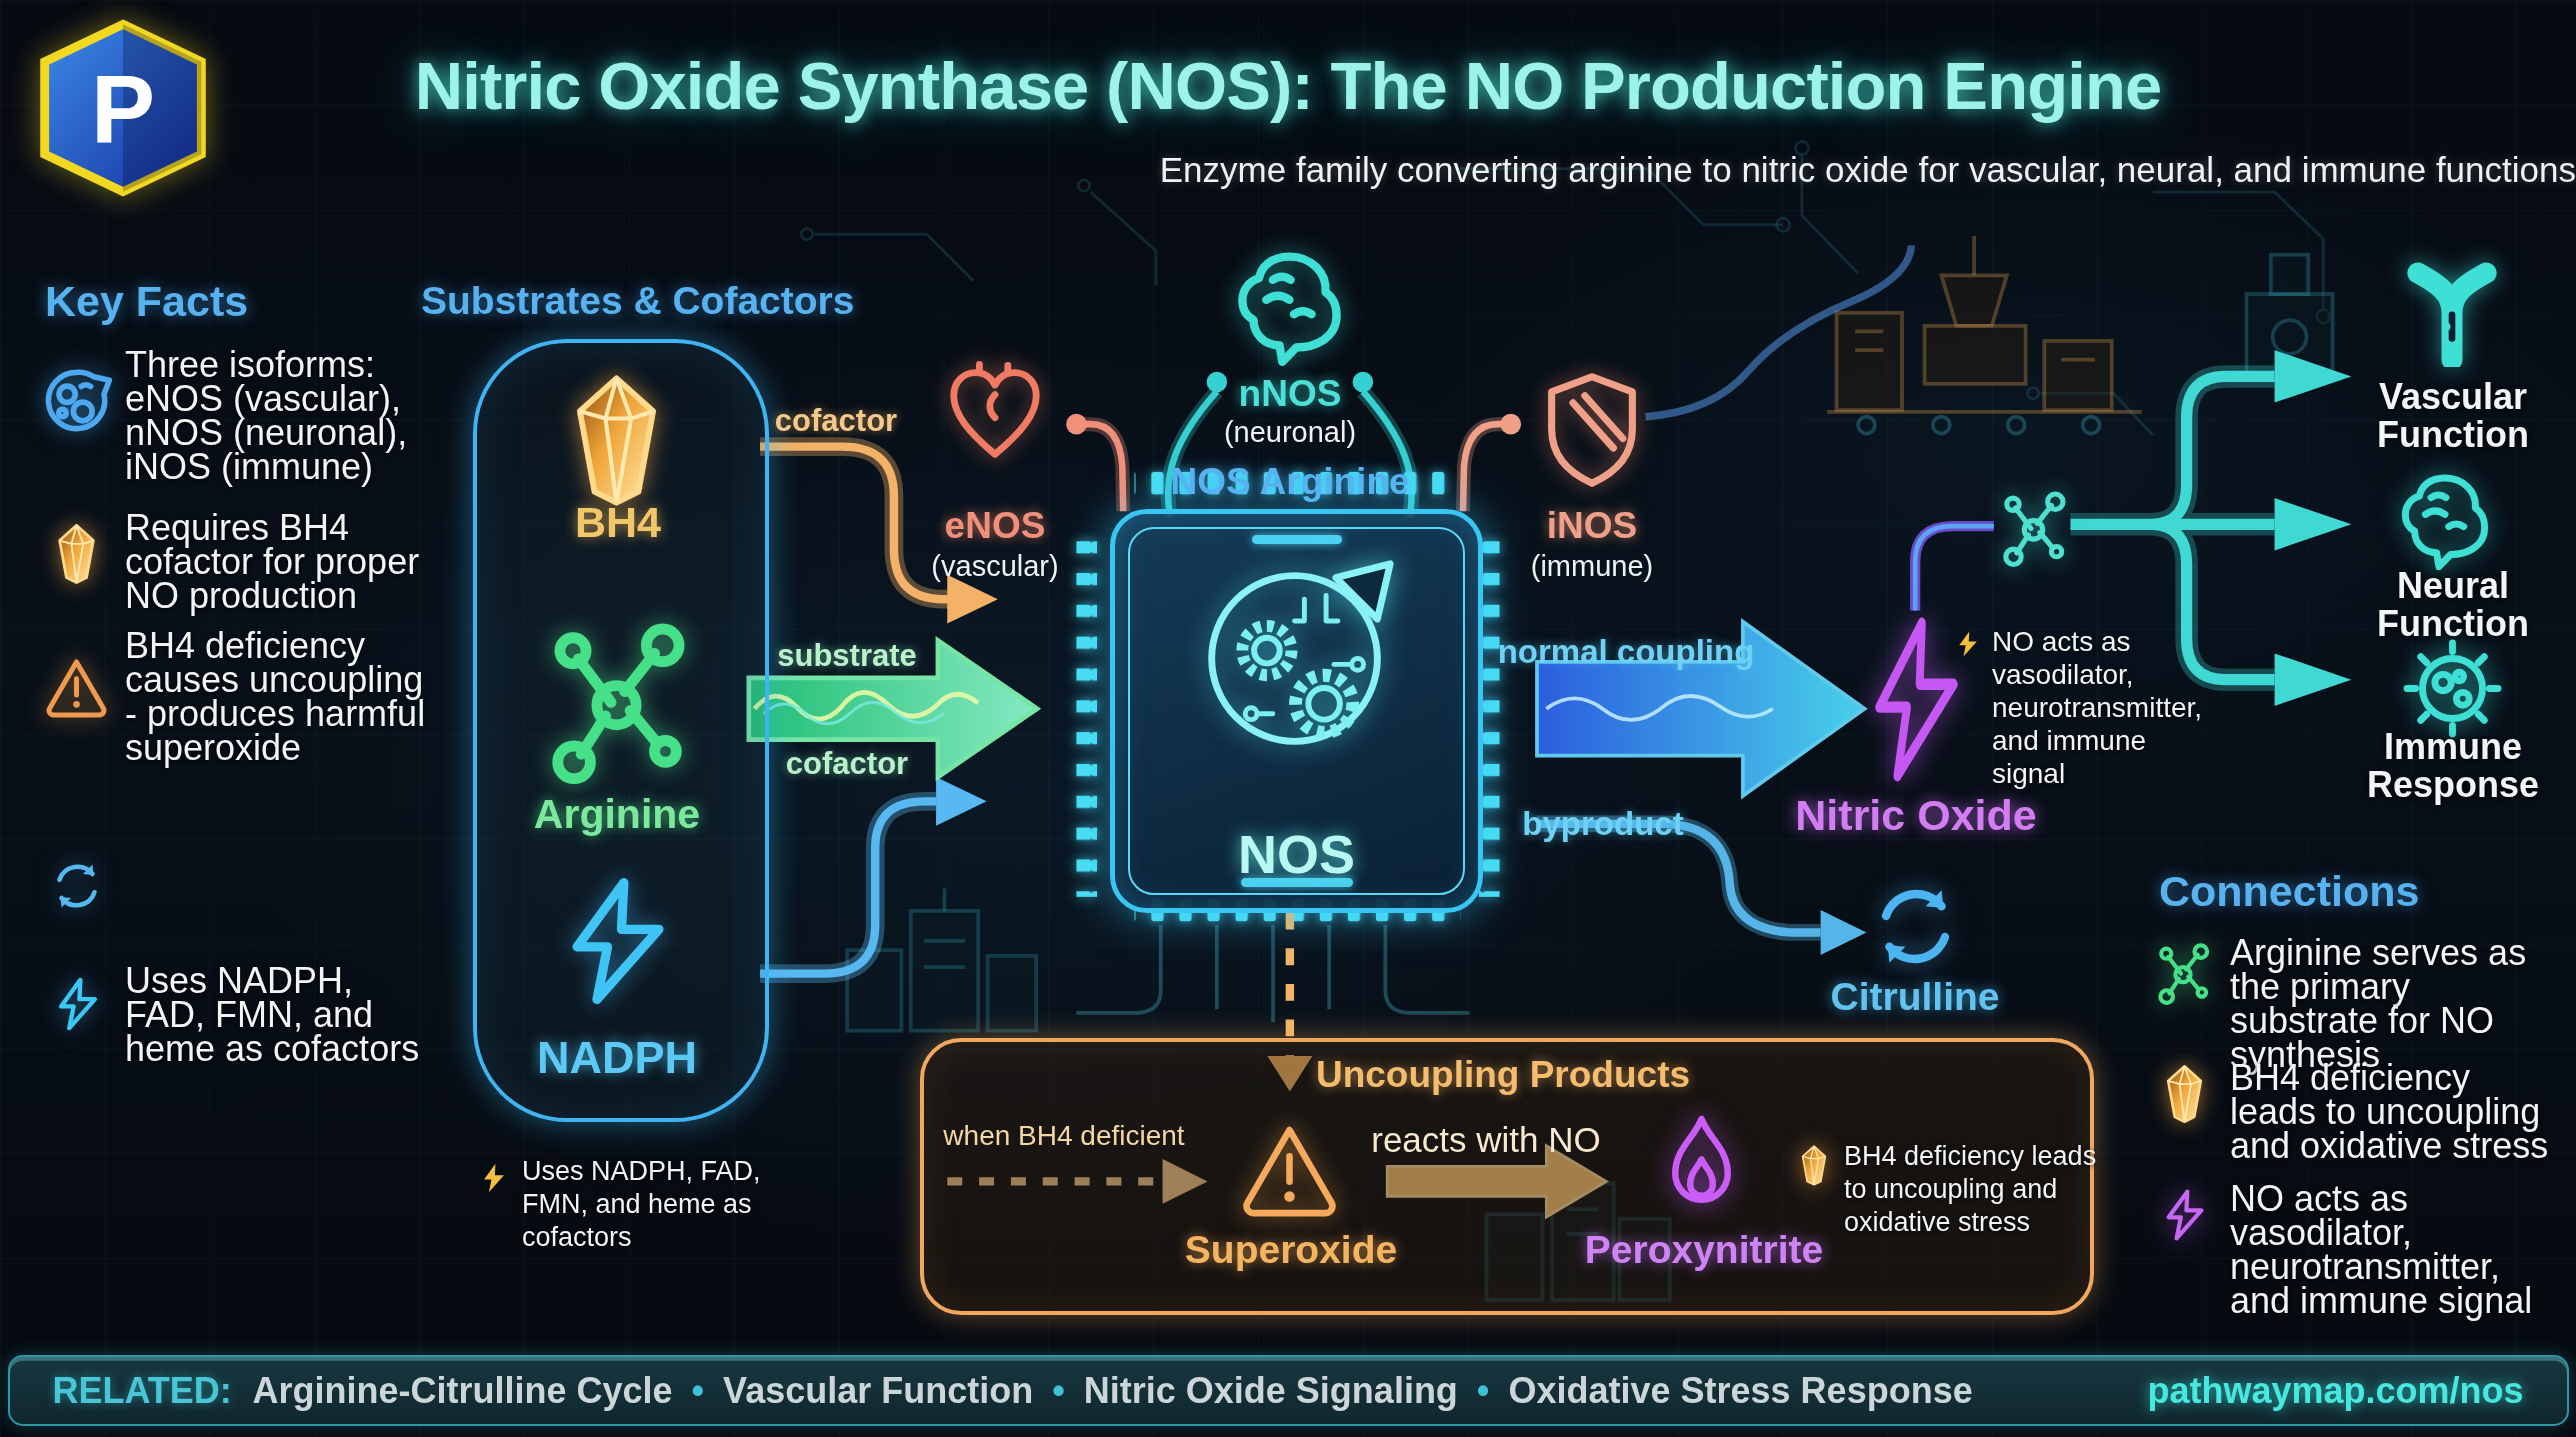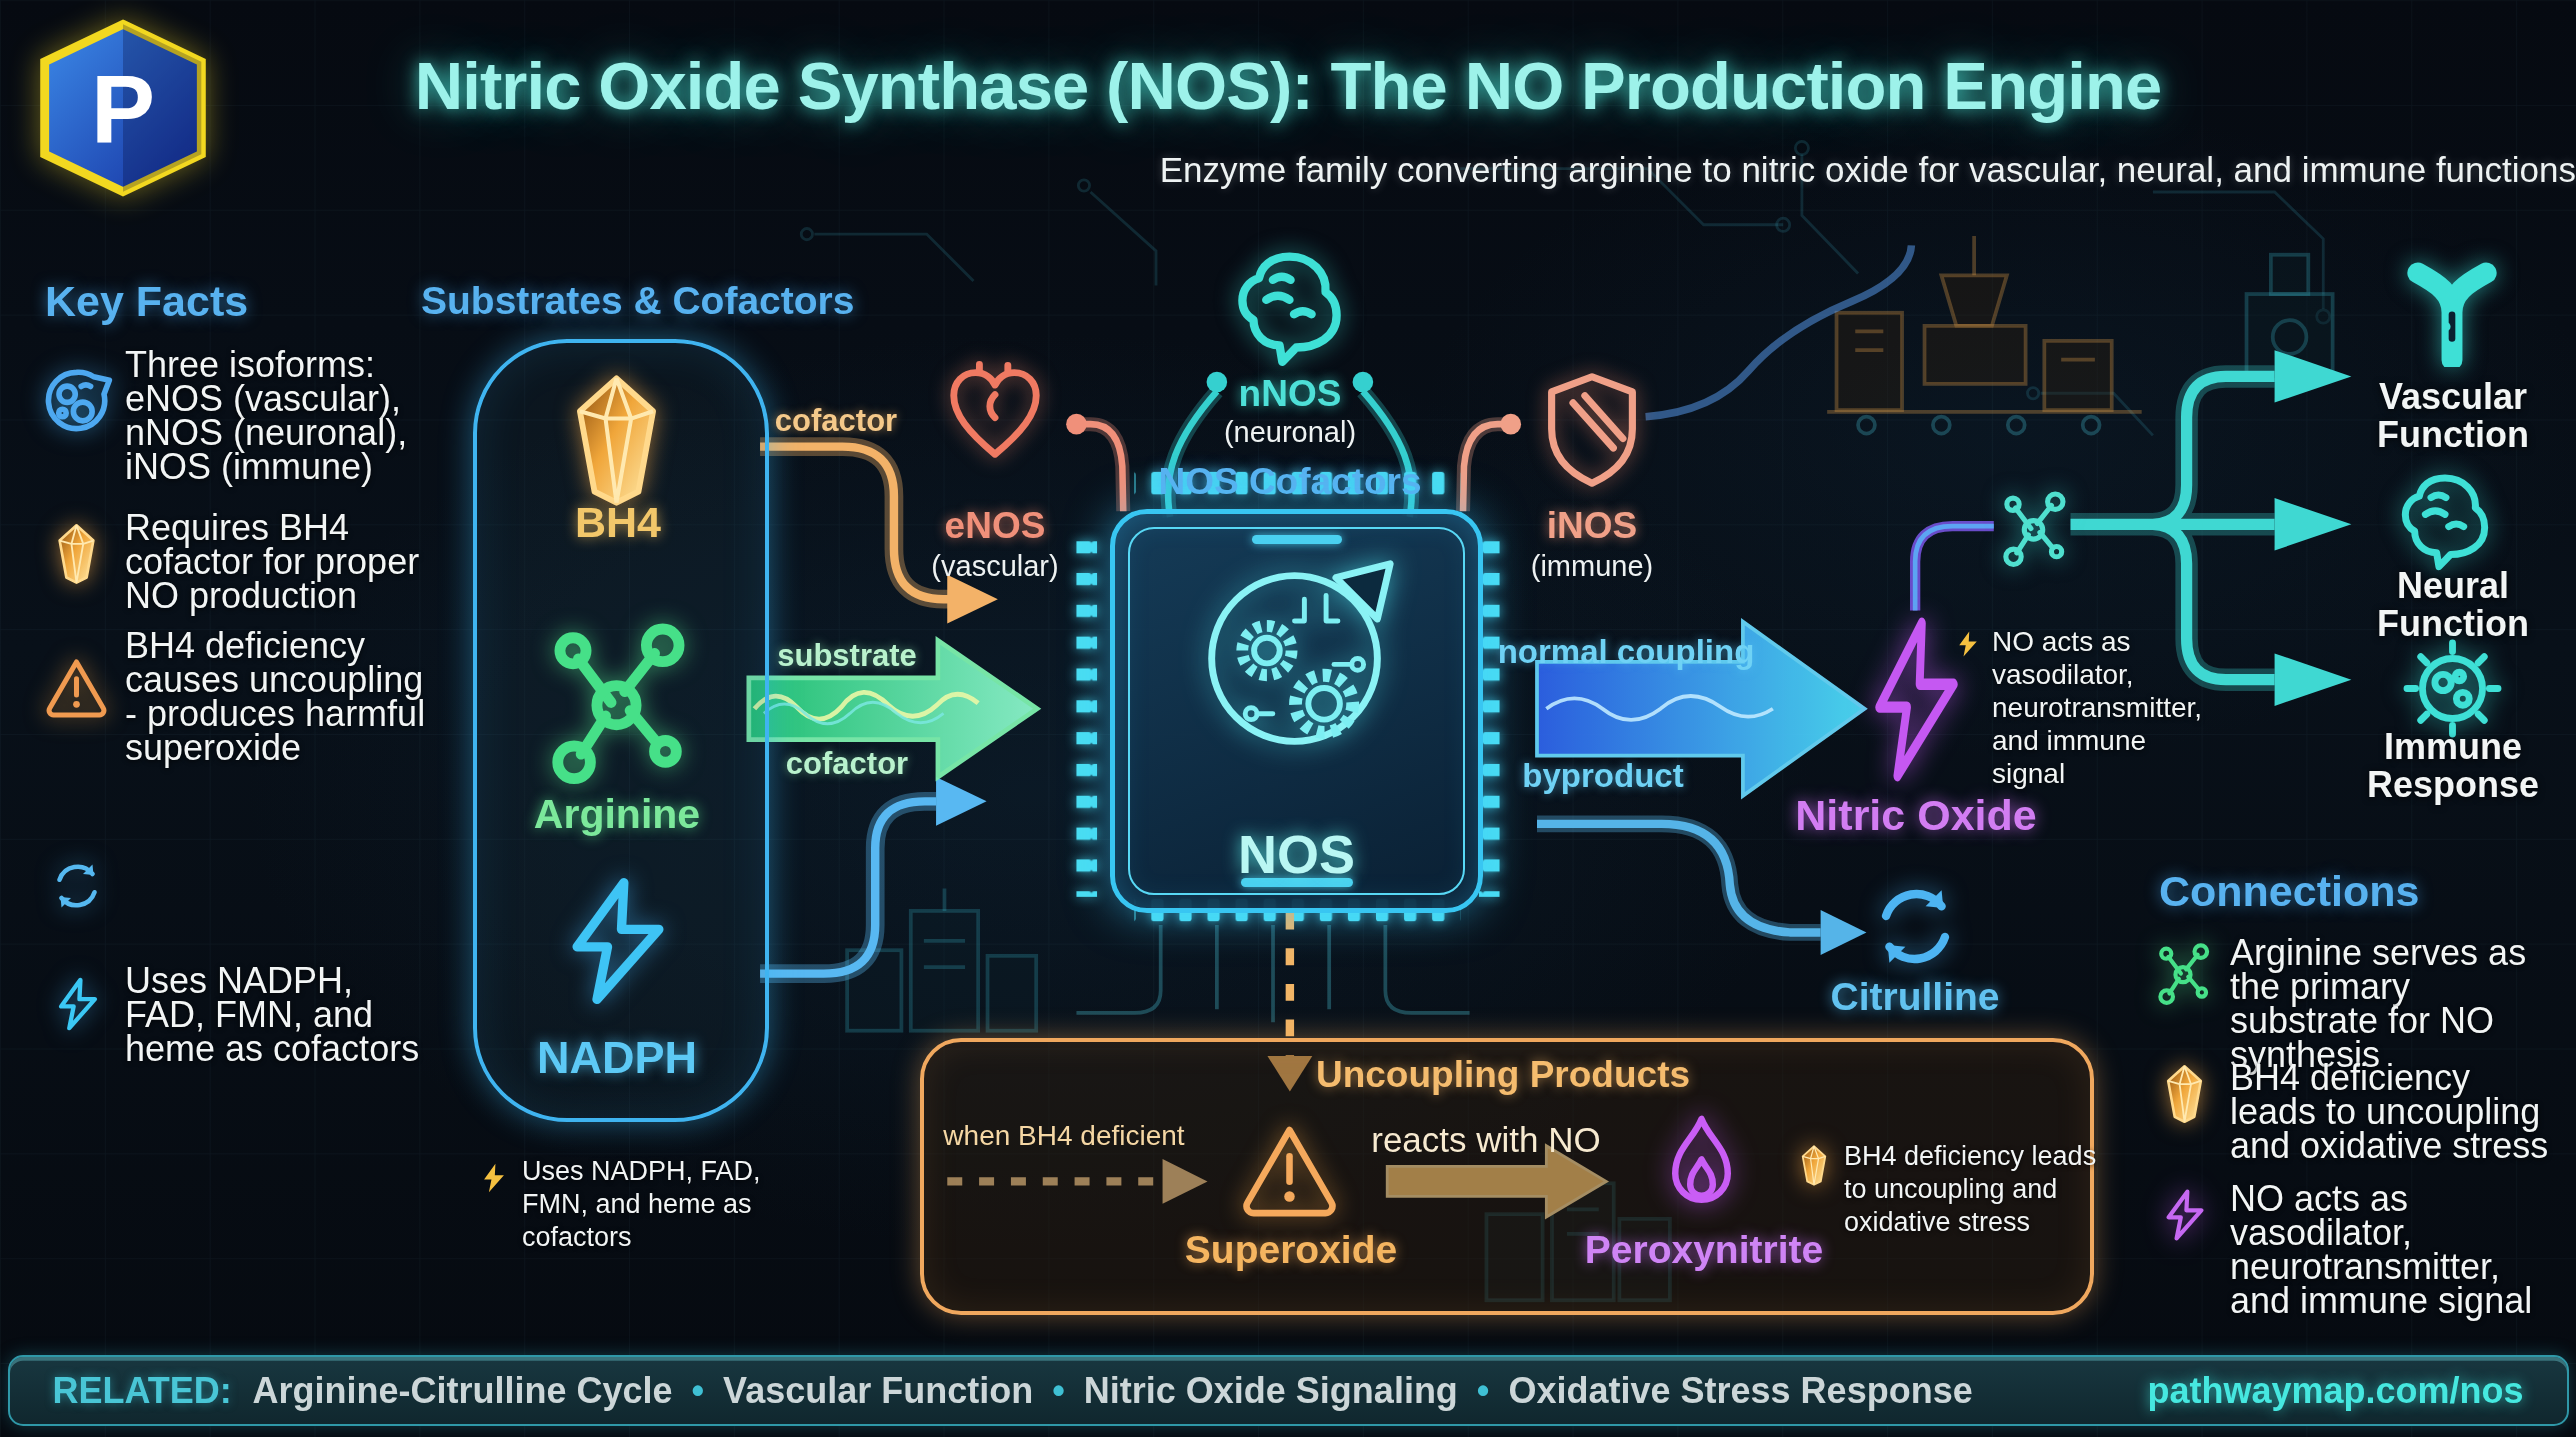--- a/index.html
+++ b/index.html
@@ -357,21 +357,21 @@
   <svg class="ic ic-stroke glow-blue abs" width="140" height="140" viewBox="0 0 24 24" style="left:548px;top:871px;color:#3ec4f5;stroke-width:1.6">
       <use href="#sym-bolt"></use>
     </svg>
   <div class="abs ctr node-label" style="left:617px;top:1032px;font-size:45px;color:#5dc9f5;text-shadow:0 0 13px rgba(80,200,250,.7)">NADPH</div>
 
   <svg class="ic ic-fill abs" width="34" height="34" viewBox="0 0 24 24" style="left:477px;top:1161px;color:#f5c040">
       <use href="#sym-bolt"></use>
     </svg>
   <div class="abs note-txt" style="left:522px;top:1155px;width:281px">Uses NADPH, FAD, FMN, and heme as cofactors</div>
 
-  <div class="abs ctr sec-head" style="left:1290px;top:461px;font-size:37px">NOS Cofactors</div>
+  <div class="abs ctr sec-head" style="left:1290px;top:461px;font-size:37px">NOS Arginine</div>
 
   <svg class="ic ic-stroke glow-salmon abs" width="110" height="110" viewBox="0 0 24 24" style="left:940px;top:358px;color:#f07a62;stroke-width:1.5">
       <use href="#sym-heart"></use>
     </svg>
   <div class="abs ctr node-label" style="left:995px;top:505px;font-size:37px;color:#f0907a;text-shadow:0 0 11.2px rgba(240,130,100,.7)">eNOS</div>
   <div class="abs ctr qual" style="left:995px;top:550px">(vascular)</div>
 
   <svg class="ic ic-stroke glow-teal abs" width="133" height="133" viewBox="0 0 24 24" style="left:1223px;top:240px;color:#3ee0d6;stroke-width:1.5">
       <use href="#sym-brain"></use>
     </svg>
@@ -405,21 +405,21 @@
           <path d="M70 168 h16"></path>
       </g>
     </svg>
     <div class="chip-label">NOS</div>
   </div>
 
   <div class="abs ctr flow-lbl" style="left:836px;top:403px;color:#f5c98a;text-shadow:0 0 9.4px rgba(245,180,100,.6)">cofactor</div>
   <div class="abs ctr flow-lbl" style="left:847px;top:638px;color:#b9f2cd;text-shadow:0 0 9.4px rgba(140,240,180,.55)">substrate</div>
   <div class="abs ctr flow-lbl" style="left:847px;top:746px;color:#b9f2cd;text-shadow:0 0 9.4px rgba(140,240,180,.55)">cofactor</div>
   <div class="abs ctr flow-lbl" style="left:1626px;top:633px;font-size:33px;color:#6fd2f5;text-shadow:0 0 9.4px rgba(90,200,250,.6)">normal coupling</div>
-  <div class="abs ctr flow-lbl" style="left:1603px;top:757px;font-size:33px;color:#6fd2f5;text-shadow:0 0 9.4px rgba(90,200,250,.6)">byproduct</div>
+  <div class="abs ctr flow-lbl" style="left:1603px;top:805px;font-size:33px;color:#6fd2f5;text-shadow:0 0 9.4px rgba(90,200,250,.6)">byproduct</div>
 
   <svg class="ic ic-stroke glow-purple abs" width="127" height="183" viewBox="0 0 24 24" style="left:1853px;top:608px;color:#c558f2;stroke-width:1.5" preserveAspectRatio="none">
       <use href="#sym-bolt"></use>
     </svg>
   <div class="abs ctr node-label" style="left:1916px;top:791px;font-size:43px;color:#d27df2;text-shadow:0 0 15px rgba(205,110,245,.75)">Nitric Oxide</div>
 
   <svg class="ic ic-fill abs" width="30" height="30" viewBox="0 0 24 24" style="left:1953px;top:629px;color:#f5c040">
       <use href="#sym-bolt"></use>
     </svg>
   <div class="abs note-txt" style="left:1992px;top:625px;width:232px;font-size:28px;line-height:33px">NO acts as vasodilator, neurotransmitter, and immune signal</div>

